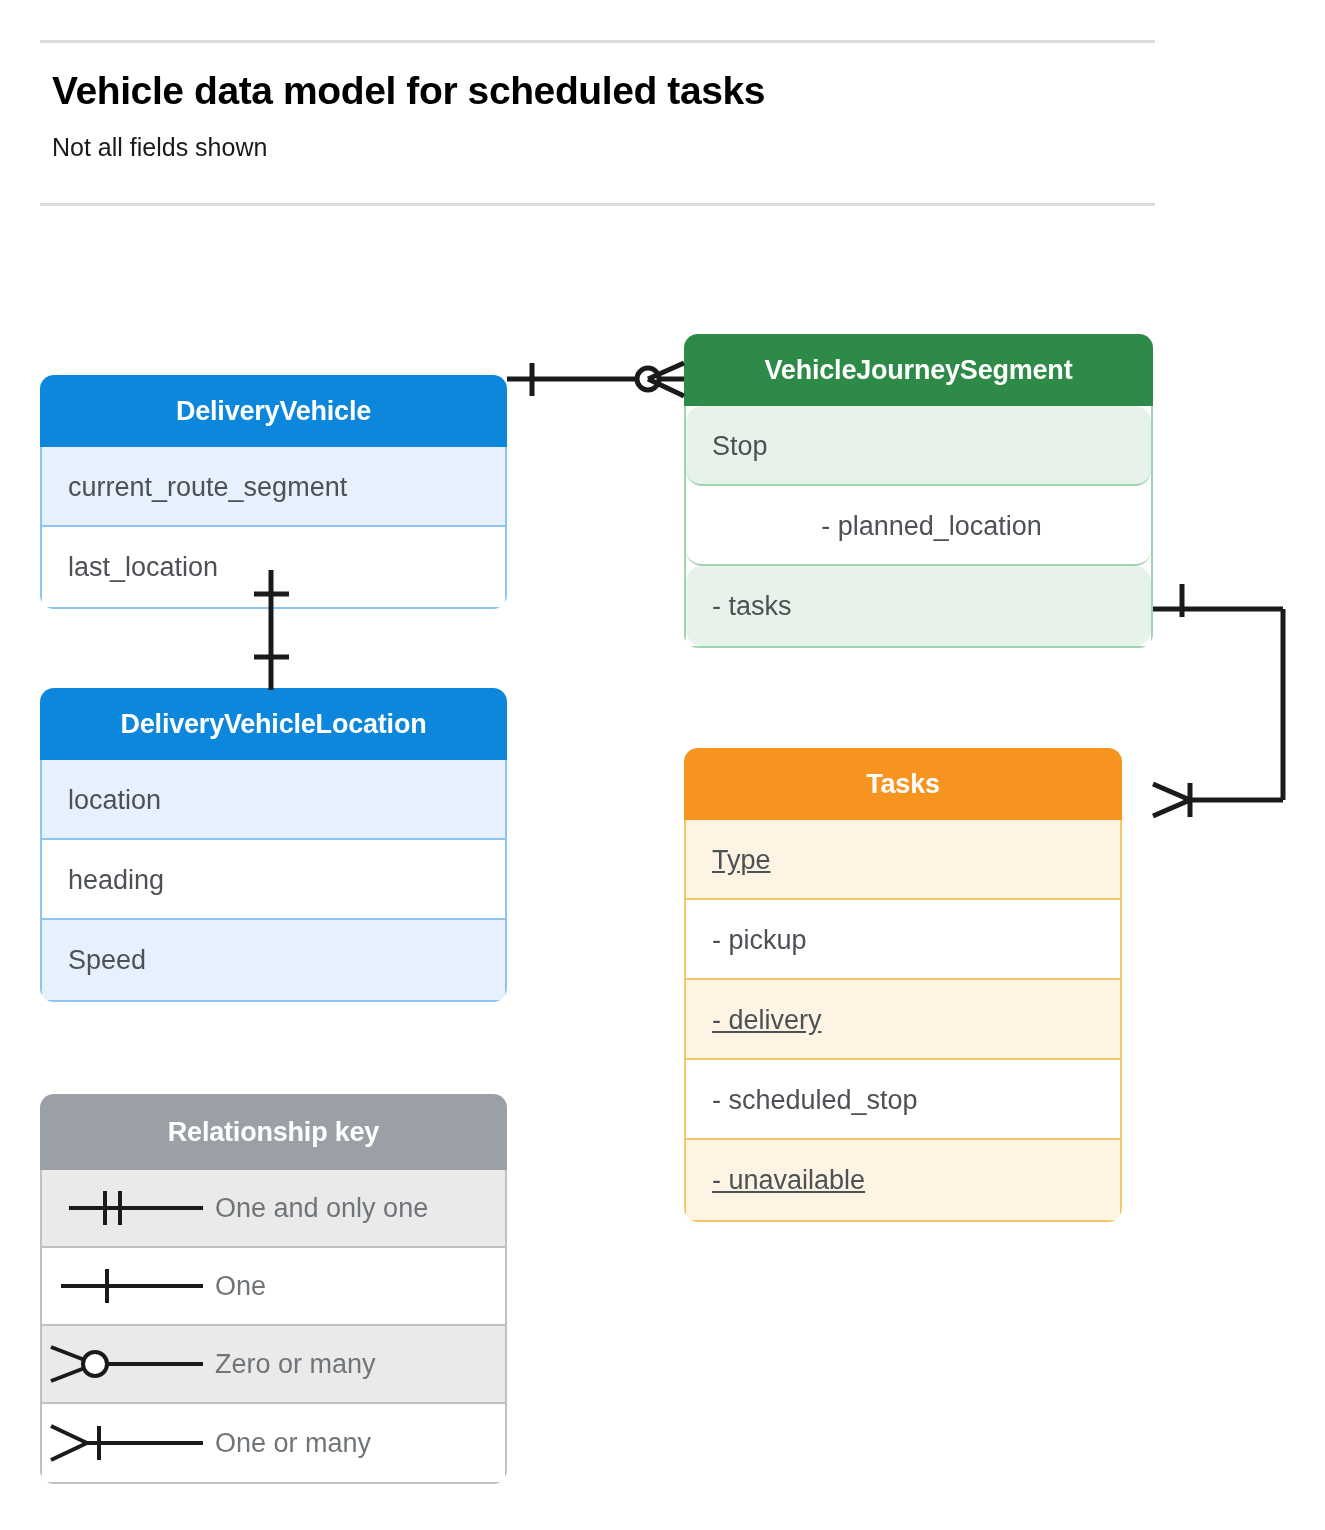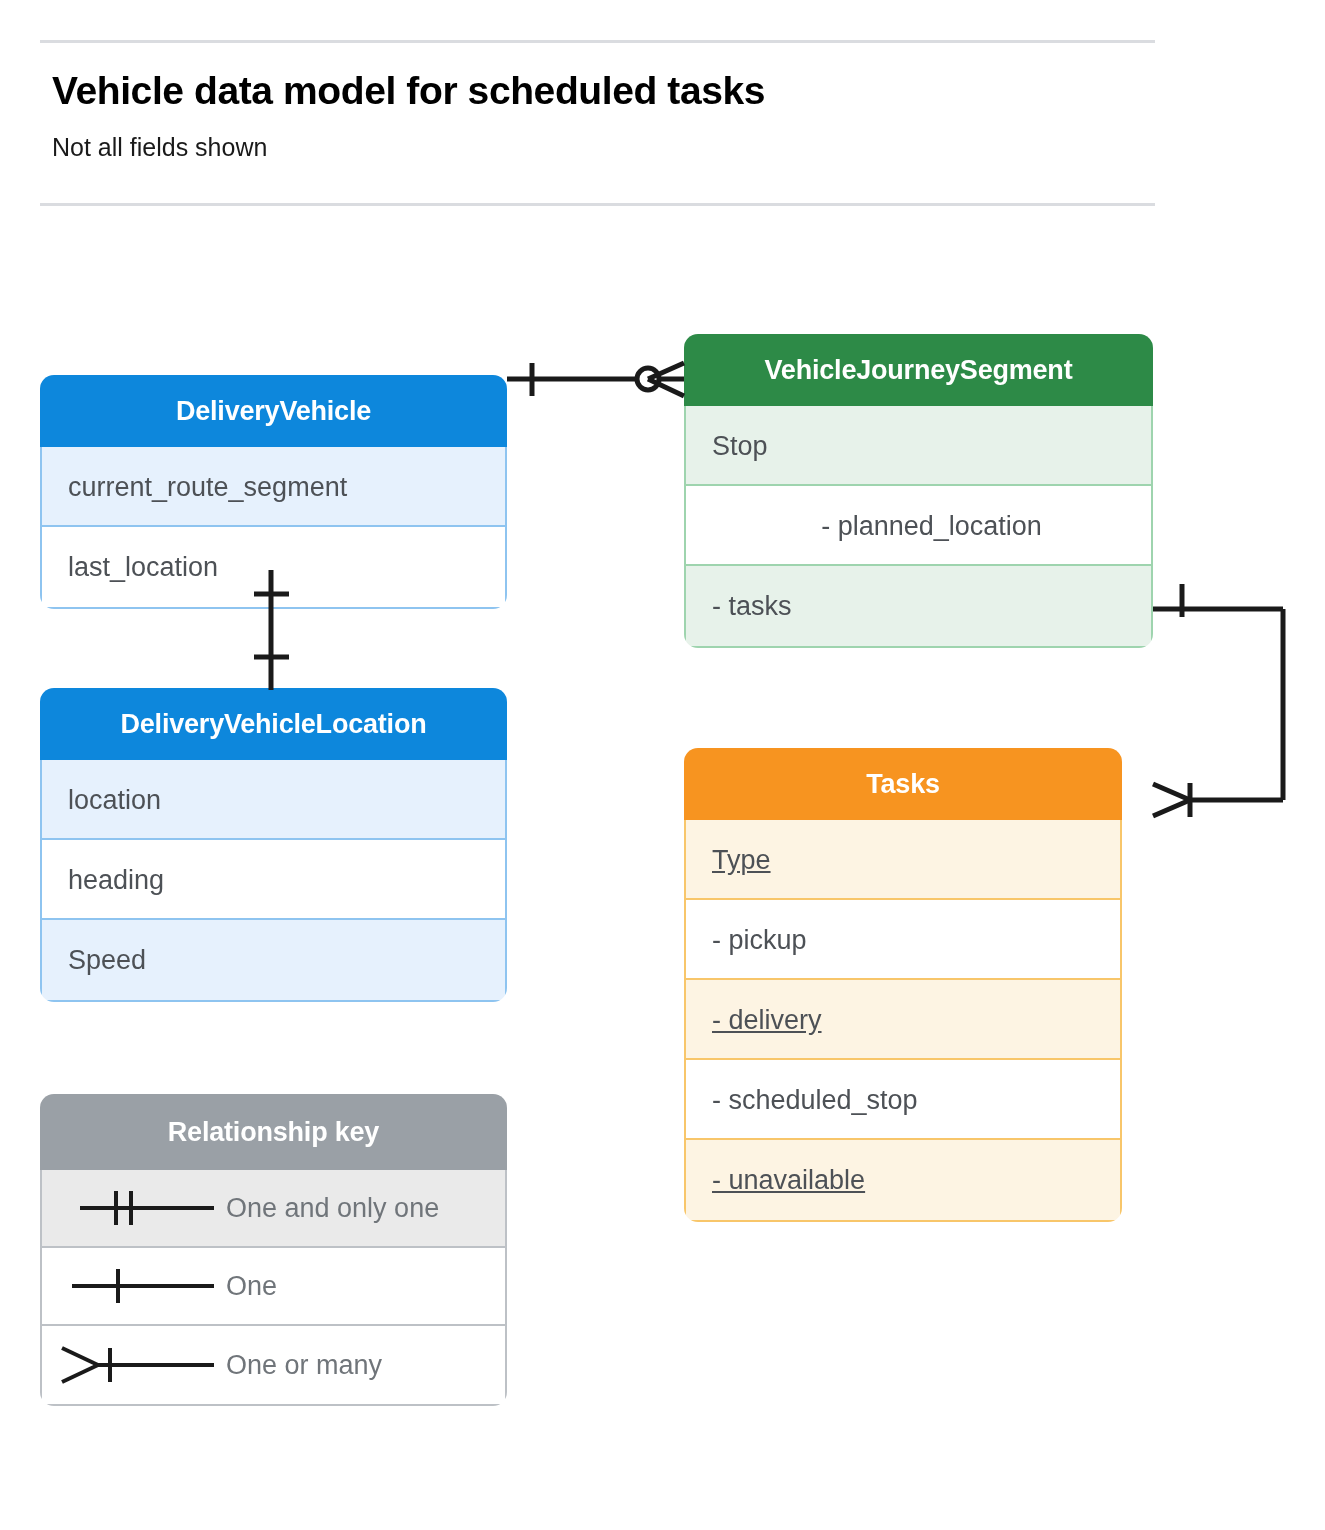--- a/index.html
+++ b/index.html
@@ -87,21 +87,21 @@
   
   .theme-blue .entity-header { background: #0d87dc; }
   .theme-blue .entity-rows { border-color: #8ec4f0; }
   .theme-blue .entity-row { border-bottom-color: #8ec4f0; }
   .theme-blue .entity-row.alt { background: #e6f1fd; }
   .theme-blue .entity-row.plain { background: #ffffff; }
 
   
   .theme-green .entity-header { background: #2d8a47; }
   .theme-green .entity-rows { border-color: #9ed4ae; }
-  .theme-green .entity-row { border-bottom-color: #9ed4ae; }
+  .theme-green .entity-row { border-bottom-color: #9ed4ae; border-radius: 16px; }
   .theme-green .entity-row.alt { background: #e7f2ea; }
   .theme-green .entity-row.plain { background: #ffffff; text-align: center; }
 
   
   .theme-orange .entity-header { background: #f79420; }
   .theme-orange .entity-rows { border-color: #f8c66a; }
   .theme-orange .entity-row { border-bottom-color: #f8c66a; }
   .theme-orange .entity-row.alt { background: #fdf4e3; text-decoration: underline; }
   .theme-orange .entity-row.plain { background: #ffffff; }
 
@@ -117,21 +117,21 @@
   #entity-delivery-vehicle-location { left: 40px; top: 688px; width: 467px; }
   #entity-vehicle-journey-segment { left: 684px; top: 334px; width: 469px; }
   #entity-tasks { left: 684px; top: 748px; width: 438px; }
   #relationship-key { left: 40px; top: 1094px; width: 467px; }
 
   
   #relationship-key .entity-header { height: 76px; line-height: 76px; }
   #relationship-key .entity-row {
     height: 78px;
     line-height: 78px;
-    padding-left: 12px;
+    padding-left: 1px;
     display: flex;
     align-items: center;
     color: #70757a;
     font-size: 27px;
   }
   .legend-symbol {
     width: 172px;
     flex: 0 0 172px;
     height: 78px;
     display: block;
@@ -211,20 +211,31 @@
     <div class="entity-row plain">
       <svg class="legend-symbol" viewBox="0 0 172 78">
         <g stroke="#1a1a1a" stroke-width="4" fill="none">
           <line x1="18" y1="39" x2="160" y2="39"></line>
           <line x1="64" y1="22" x2="64" y2="56"></line>
         </g>
       </svg>
       <span class="legend-label">One</span>
     </div>
 
+    <div class="entity-row alt">
+      <svg class="legend-symbol" viewBox="0 0 172 78">
+        <g stroke="#1a1a1a" stroke-width="4" fill="none">
+          <line x1="52" y1="39" x2="160" y2="39"></line>
+          <line x1="52" y1="39" x2="8" y2="22"></line>
+          <line x1="52" y1="39" x2="8" y2="56"></line>
+          <circle cx="52" cy="39" r="12" fill="#ffffff"></circle>
+        </g>
+      </svg>
+      <span class="legend-label">Zero or many</span>
+    </div>
 
     <div class="entity-row plain">
       <svg class="legend-symbol" viewBox="0 0 172 78">
         <g stroke="#1a1a1a" stroke-width="4" fill="none">
           <line x1="44" y1="39" x2="160" y2="39"></line>
           <line x1="44" y1="39" x2="8" y2="22"></line>
           <line x1="44" y1="39" x2="8" y2="56"></line>
           <line x1="56" y1="22" x2="56" y2="56"></line>
         </g>
       </svg>

